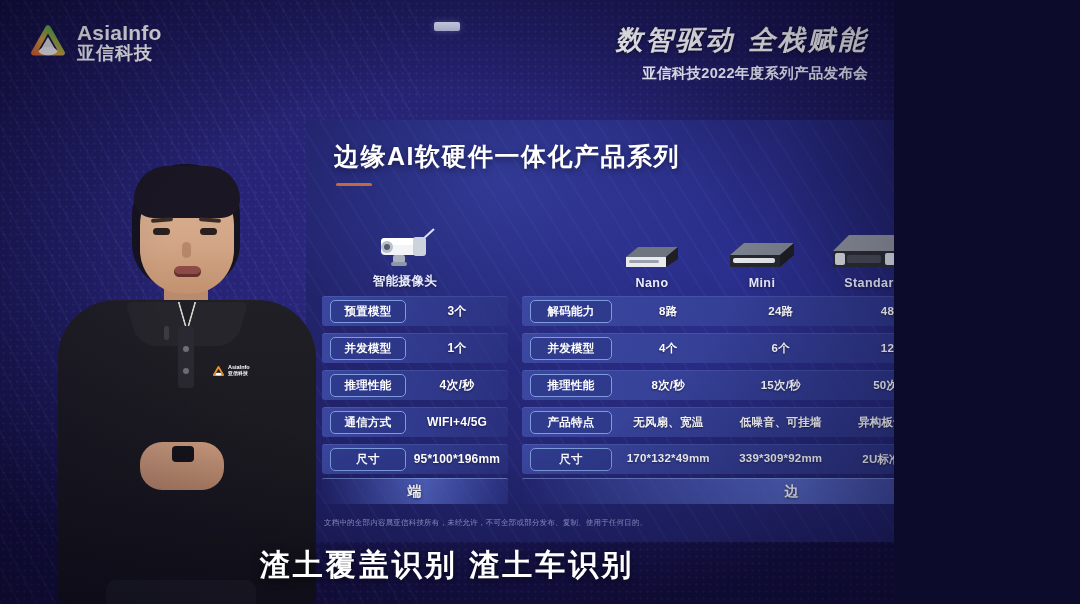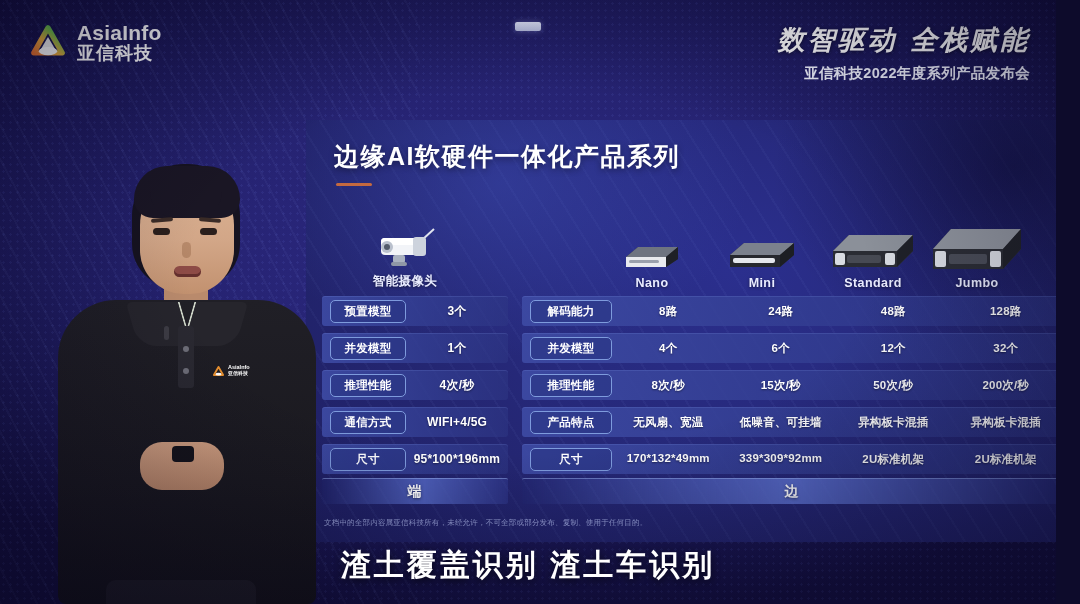--- a/index.html
+++ b/index.html
@@ -6,21 +6,21 @@
   html, body {
     width: 1080px; height: 604px;
     overflow: hidden;
     background: #0d0b2b;
     font-family: "Liberation Sans", "DejaVu Sans", sans-serif;
   }
 
   
   .stage {
     position: relative;
-    width: 1056px; height: 604px;
+    width: 894px; height: 604px;
     background:
       radial-gradient(ellipse 70% 60% at 50% 42%, #2d2a86 0%, #262372 45%, #1b1856 78%, #141041 100%);
     overflow: hidden;
     padding-left: 40px;
   }
   
   .stage-dots {
     position: absolute; inset: 0;
     background-image: radial-gradient(rgba(120,140,255,0.16) 1px, transparent 1.2px);
     background-size: 7px 7px;

